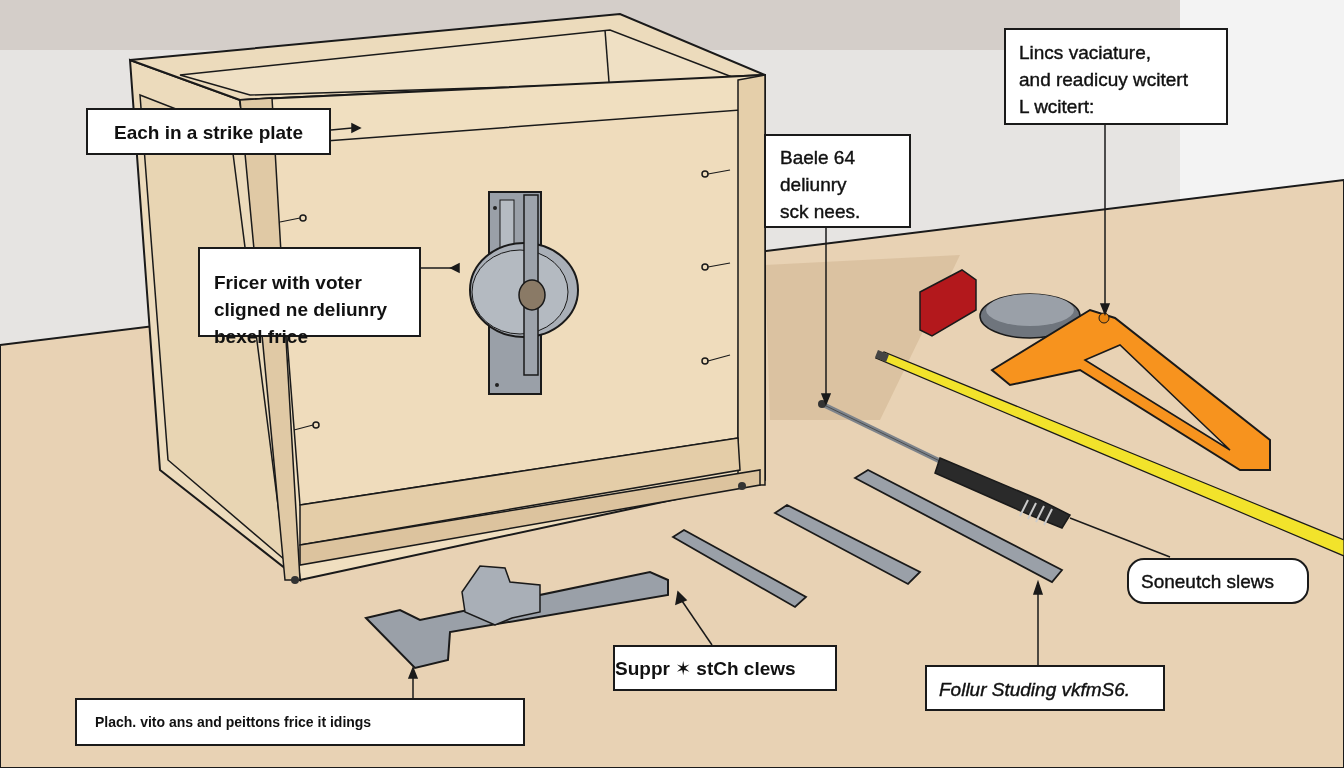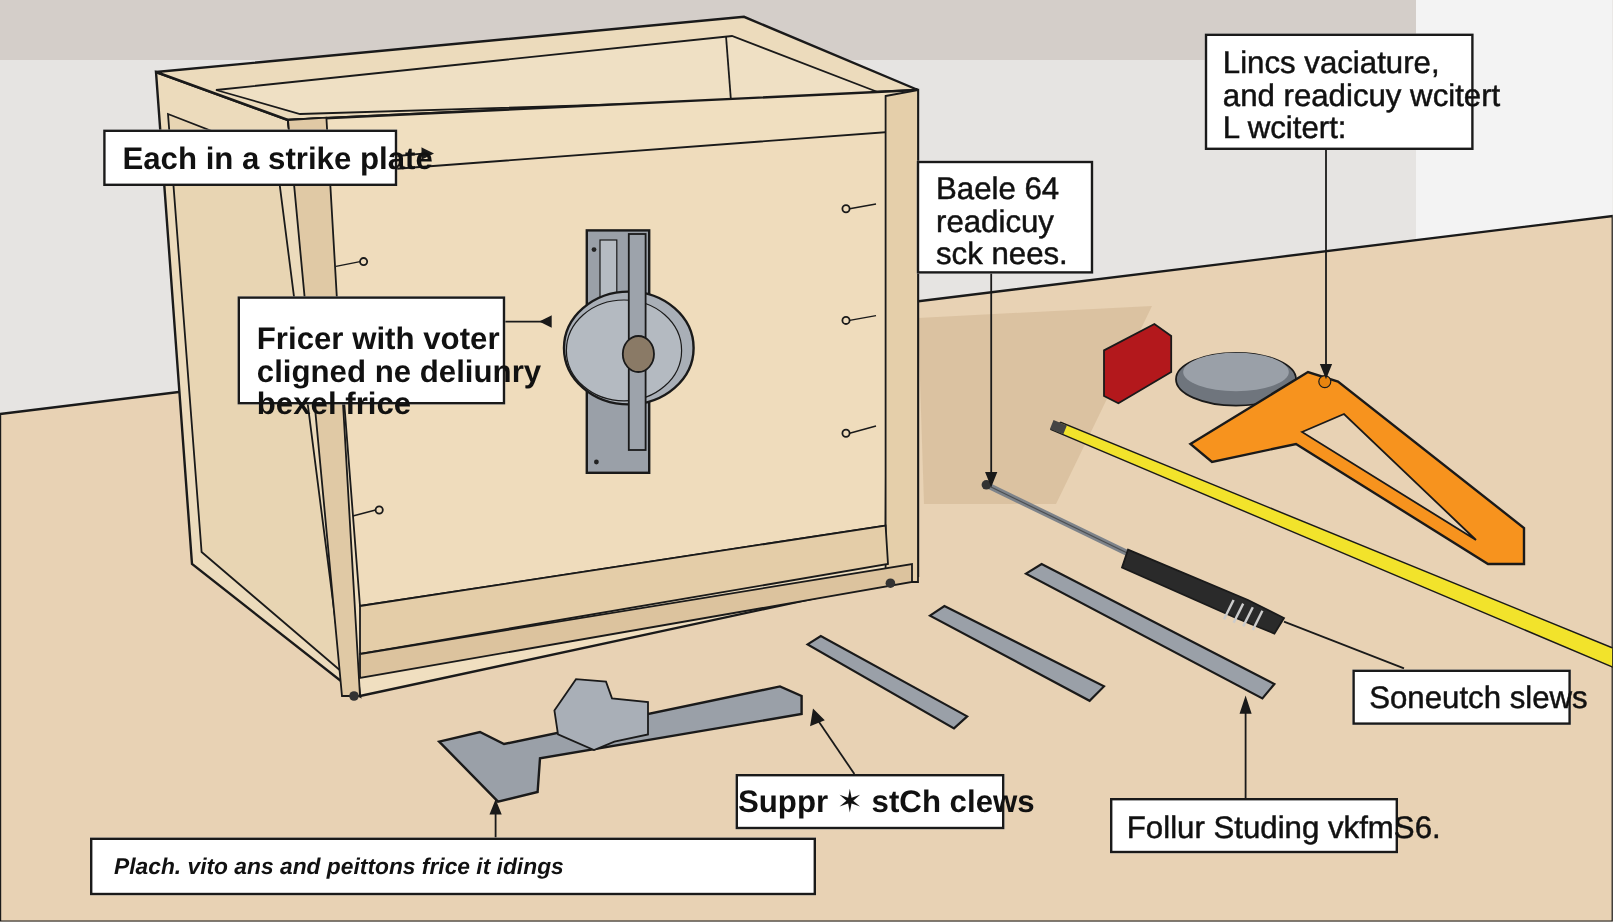--- a/index.html
+++ b/index.html
@@ -5,32 +5,32 @@
     html, body { margin: 0; padding: 0; }
     body {
       width: 1344px; height: 768px; overflow: hidden; position: relative;
       font-family: "Liberation Sans", "DejaVu Sans", sans-serif;
       background: #e3dcd2;
     }
     #scene { position: absolute; left: 0; top: 0; width: 1344px; height: 768px; }
     .callout {
       position: absolute; background: #ffffff; border: 2px solid #1a1a1a;
       box-sizing: border-box; color: #111; font-weight: bold;
-      font-size: 26px; line-height: 27px; white-space: nowrap;
+      font-size: 19px; line-height: 27px; white-space: nowrap;
       font-family: "Liberation Sans", "DejaVu Sans", sans-serif;
     }
     .callout .line { display: block; }
     #c1 { left: 86px; top: 108px; width: 245px; height: 47px; padding: 9px 14px; text-align: center; }
     #c2 { left: 198px; top: 247px; width: 223px; height: 90px; padding: 20px 14px; }
     #c3 { left: 764px; top: 110px; width: 147px; height: 94px; padding: 8px 14px; font-weight: normal; margin-top: 24px; -webkit-text-stroke: 0.4px #111; }
     #c4 { left: 1004px; top: 28px; width: 224px; height: 97px; padding: 9px 13px; font-weight: normal; -webkit-text-stroke: 0.4px #111; }
-    #c5 { left: 1127px; top: 558px; width: 182px; height: 46px; padding: 8px 12px; font-weight: normal; -webkit-text-stroke: 0.4px #111; }
+    #c5 { left: 1127px; top: 558px; width: 182px; height: 46px; padding: 8px 12px; font-weight: normal; border-radius: 17px; -webkit-text-stroke: 0.4px #111; }
     #c6 { left: 613px; top: 645px; width: 224px; height: 46px; padding: 8px 0; }
-    #c7 { left: 925px; top: 665px; width: 240px; height: 46px; padding: 9px 12px; font-weight: normal; -webkit-text-stroke: 0.4px #111; }
-    #c8 { left: 75px; top: 698px; width: 605px; height: 48px; padding: 9px 18px; font-size: 19px; font-style: italic; }
+    #c7 { left: 925px; top: 665px; width: 240px; height: 46px; padding: 9px 12px; font-weight: normal; font-style: italic; -webkit-text-stroke: 0.4px #111; }
+    #c8 { left: 75px; top: 698px; width: 450px; height: 48px; padding: 9px 18px; font-size: 14px; }
   </style>
 </head>
 <body>
 
 <svg id="scene" viewBox="0 0 1344 768" xmlns="http://www.w3.org/2000/svg">
 
   <rect x="0" y="0" width="1344" height="768" fill="#e6e4e2"></rect>
   <rect x="0" y="0" width="1344" height="50" fill="#d4cec9"></rect>
   <rect x="1180" y="0" width="164" height="200" fill="#f3f3f3"></rect>
 
@@ -139,21 +139,21 @@
 <div class="callout" id="c1">
   <span class="line">Each in a strike plate</span>
 </div>
 <div class="callout" id="c2">
   <span class="line">Fricer with voter</span>
   <span class="line">cligned  ne deliunry</span>
   <span class="line">bexel frice</span>
 </div>
 <div class="callout" id="c3">
   <span class="line">Baele 64</span>
-  <span class="line">readicuy</span>
+  <span class="line">deliunry</span>
   <span class="line">sck nees.</span>
 </div>
 <div class="callout" id="c4">
   <span class="line">Lincs vaciature,</span>
   <span class="line">and readicuy wcitert</span>
   <span class="line">L wcitert:</span>
 </div>
 <div class="callout" id="c5">
   <span class="line">Soneutch slews</span>
 </div>

